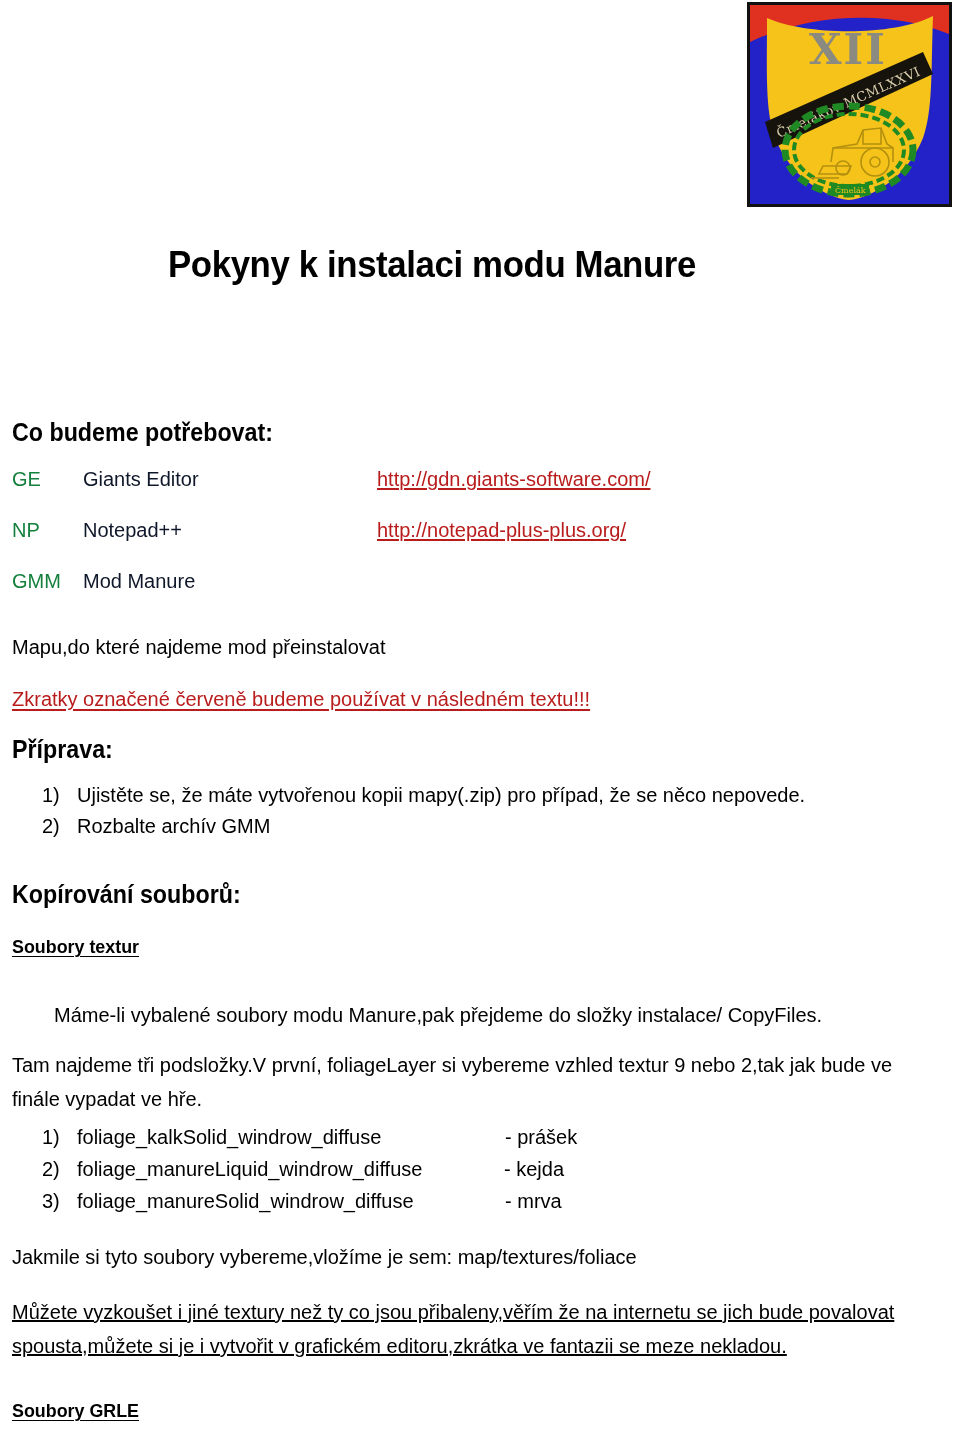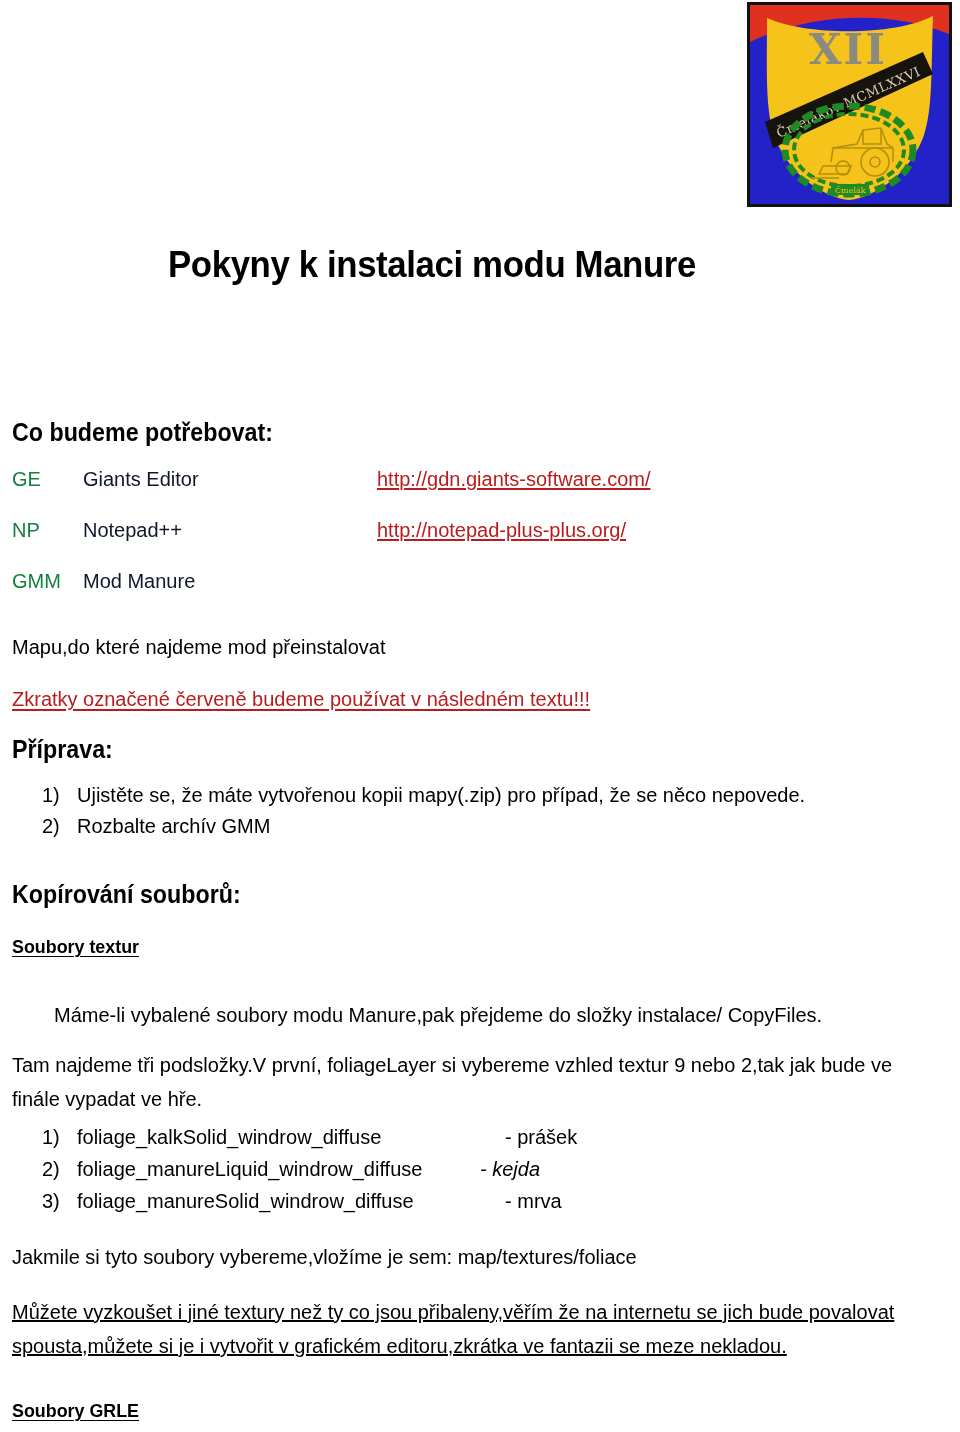--- a/index.html
+++ b/index.html
@@ -152,21 +152,21 @@
   .otext {
     position: absolute;
     left: 77px;
     top: 0;
   }
   .odesc {
     position: absolute;
     top: 0;
   }
   .odesc-1 { left: 505px; }
-  .odesc-2 { left: 480px; font-style: italic; }
+  .odesc-2 { left: 504px; }
   .odesc-3 { left: 505px; }
 </style>
 </head>
 <body>
 
 <div class="crest-wrap">
   <svg viewBox="0 0 205 205" xmlns="http://www.w3.org/2000/svg">
     <rect x="0" y="0" width="205" height="205" fill="#111111"></rect>
     <rect x="3" y="3" width="199" height="199" fill="#2222c8"></rect>
     <path d="M3 3 H202 V32 C150 10 70 8 3 40 Z" fill="#e03020"></path>

